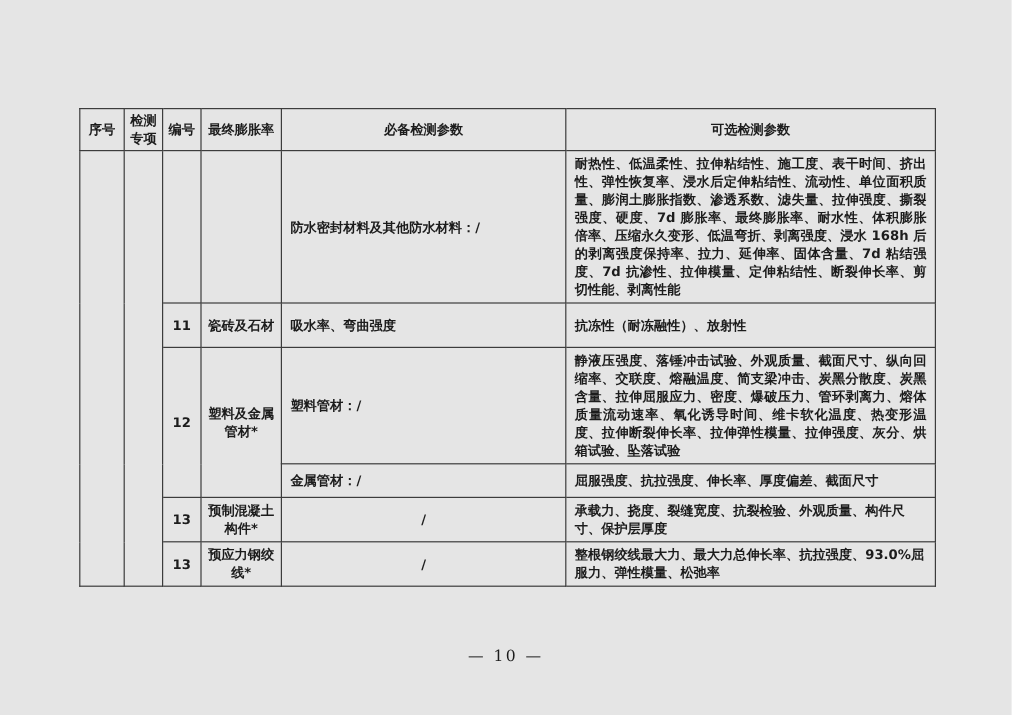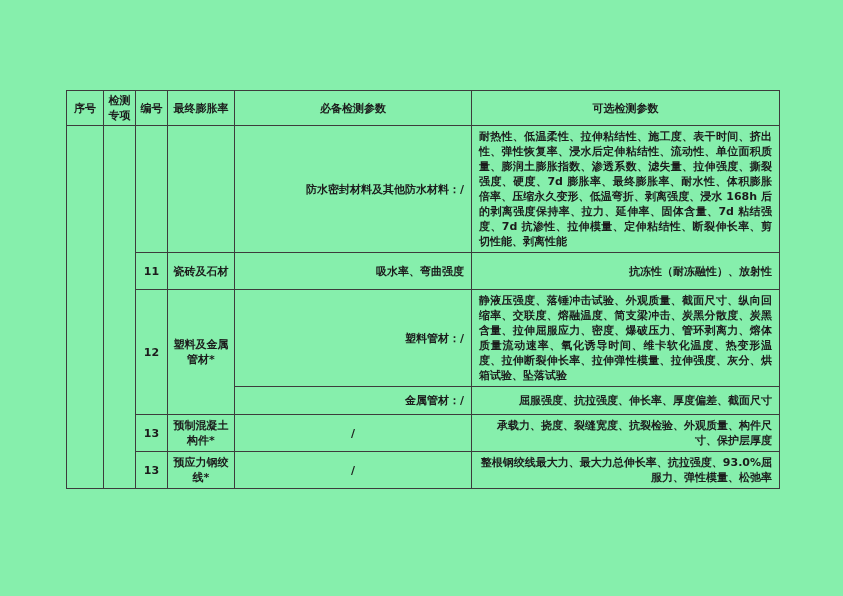--- a/index.html
+++ b/index.html
@@ -4,21 +4,21 @@
 <style>
   html, body {
     margin: 0;
     padding: 0;
     background: #ffffff;
   }
   .page {
     position: relative;
     width: 843px;
     height: 596px;
-    background: #86efac;
+    background: #e5e5e5;
     outline: 1px solid #e0e0e0;
     overflow: hidden;
     font-family: "DejaVu Sans", sans-serif;
     color: #1f1f1f;
   }
   .doc-table {
     position: absolute;
     left: 66px;
     top: 90px;
     border-collapse: collapse;
@@ -32,21 +32,21 @@
     line-height: 15px;
     color: #1c1c1c;
     vertical-align: middle;
     padding: 2px 3px;
     overflow: hidden;
   }
   .doc-table td.wide {
     padding: 3px 7px;
   }
   .c { text-align: center; }
-  .l { text-align: right; }
+  .l { text-align: left; }
   .j { text-align: justify; text-justify: inter-ideograph; }
   .pagenum {
     position: absolute;
     left: 0;
     right: 0;
     top: 540px;
     text-align: center;
     font-family: "DejaVu Serif", serif;
     font-size: 13px;
     color: #1c1c1c;
@@ -115,14 +115,15 @@
 
     <tr style="height:35px">
       <td class="c">13</td>
       <td class="c">预应力钢绞线*</td>
       <td class="c">/</td>
       <td class="l wide">整根钢绞线最大力、最大力总伸长率、抗拉强度、93.0%屈服力、弹性模量、松弛率</td>
     </tr>
   </tbody>
     </table>
 
+  <div class="pagenum">— 10 —</div>
 
 </div>
 
 </body></html>

